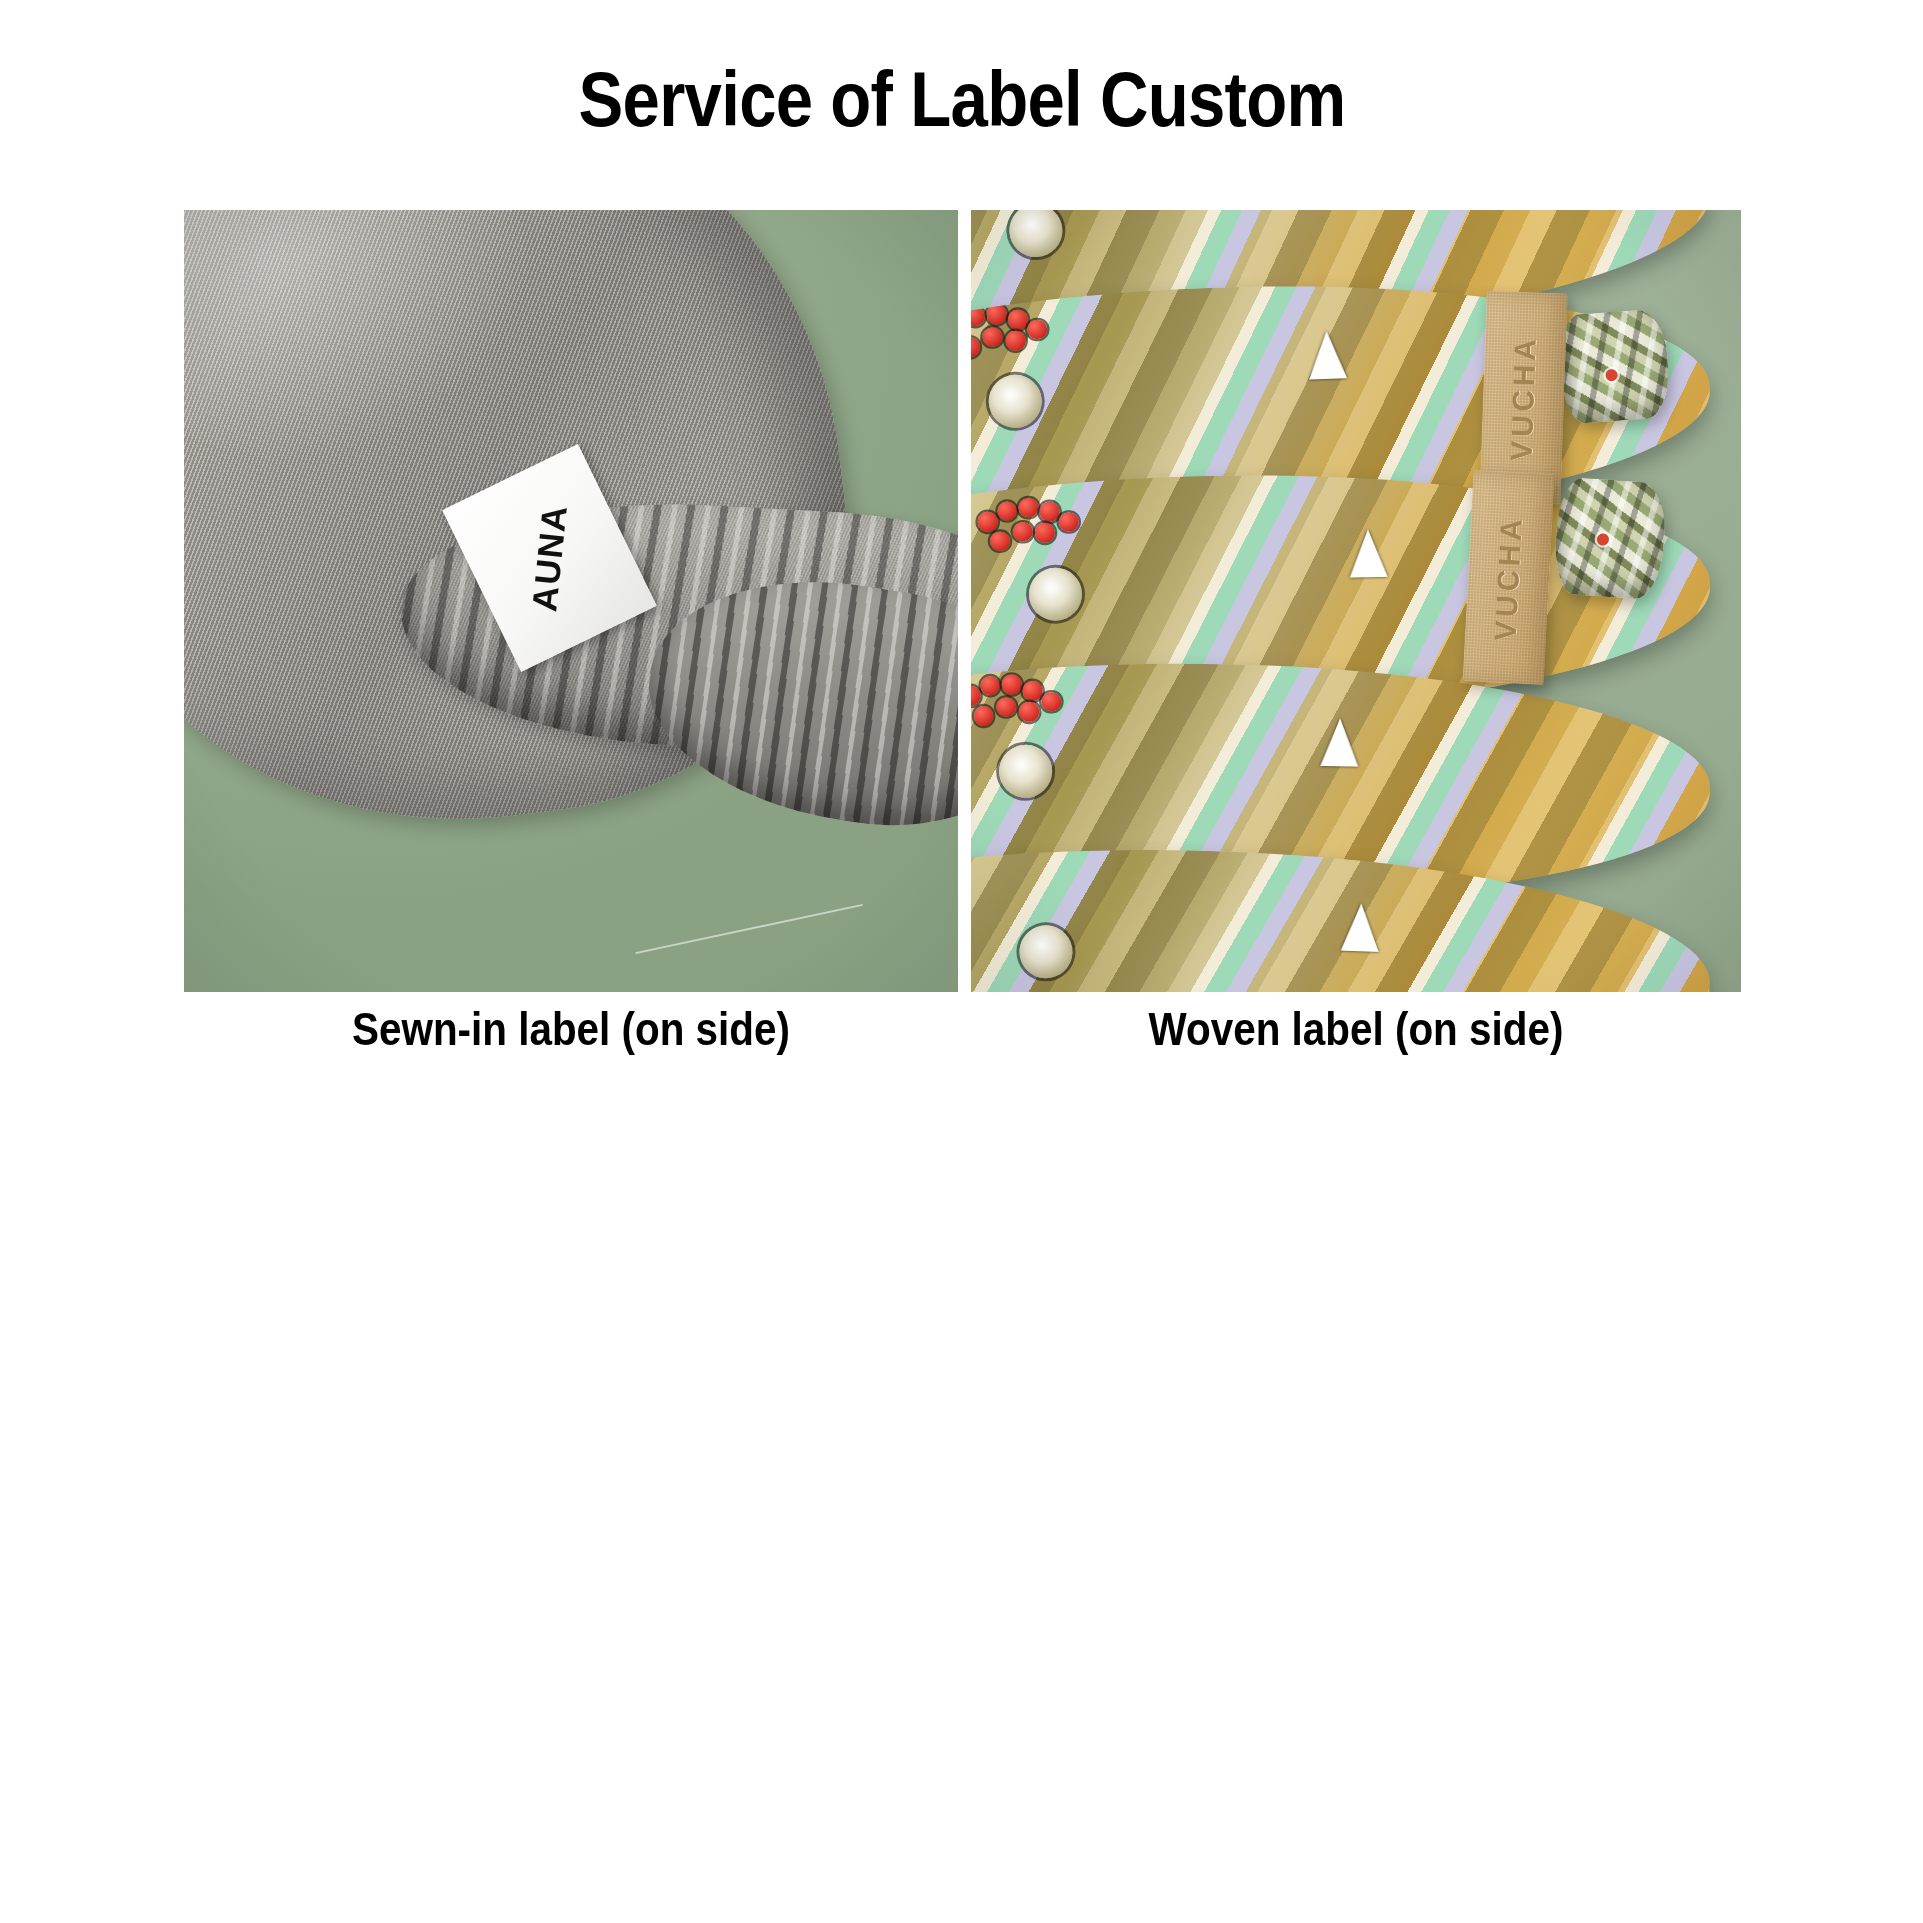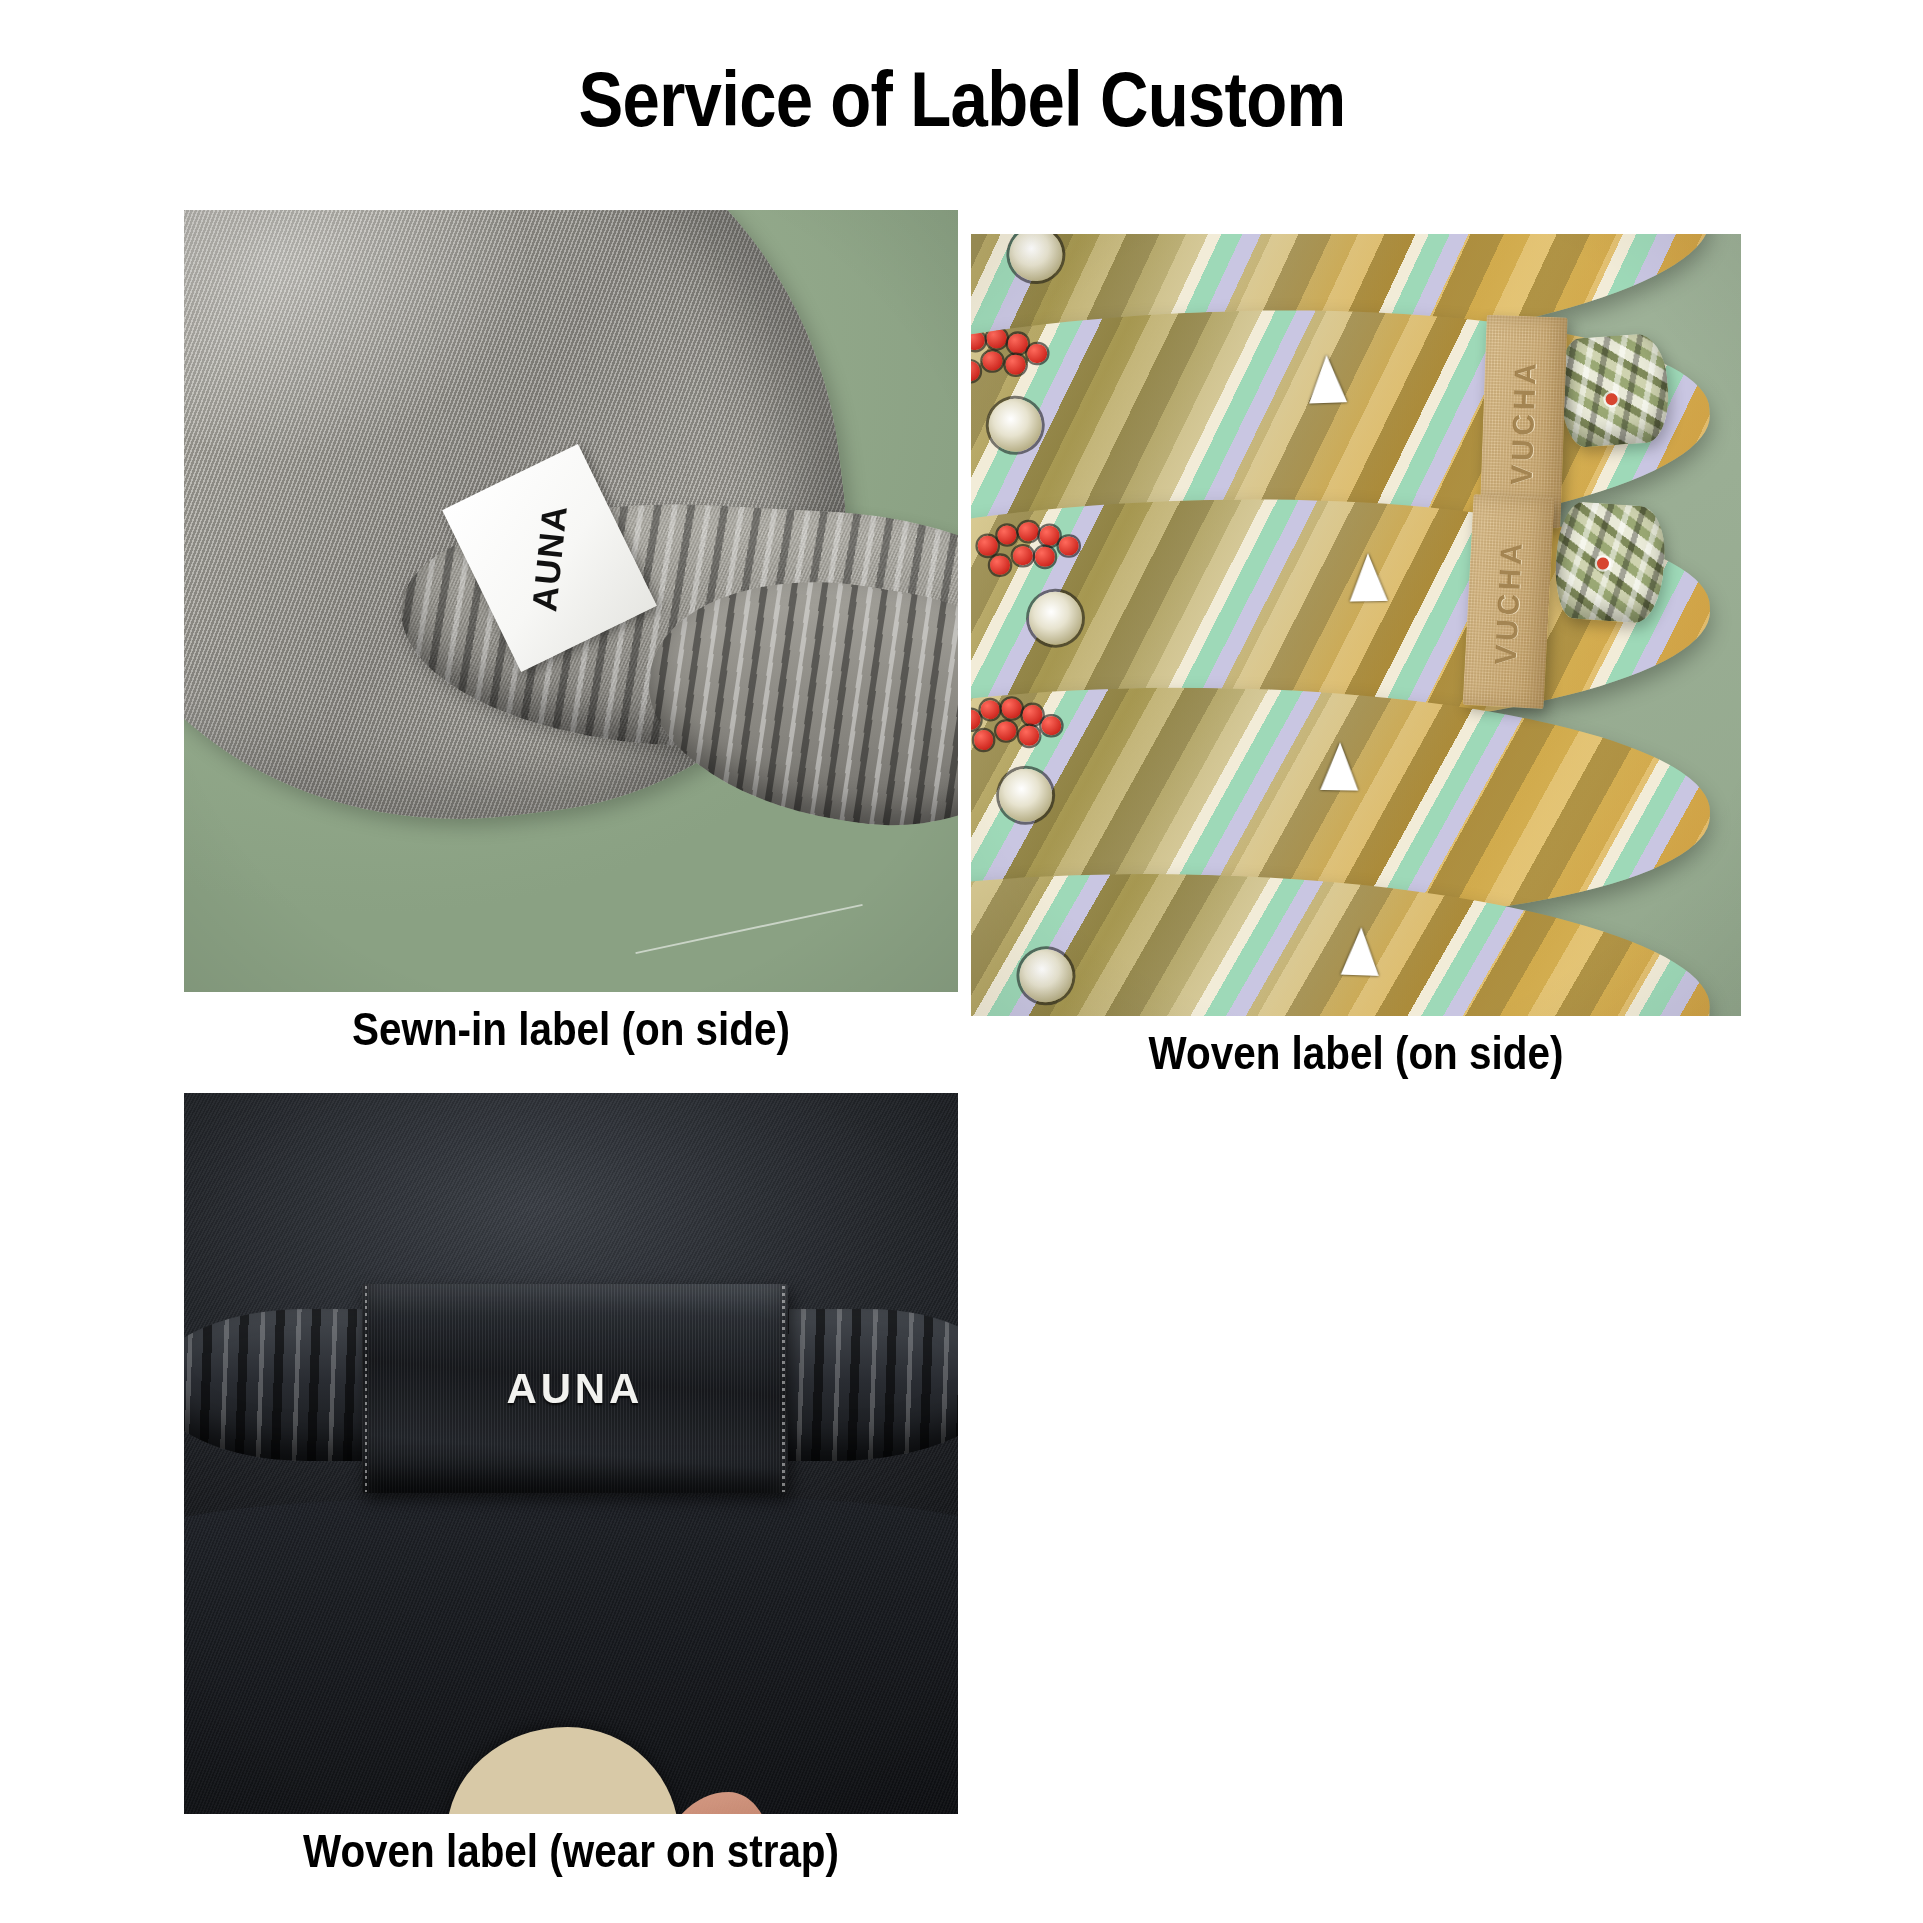--- a/index.html
+++ b/index.html
@@ -45,21 +45,21 @@
     position: absolute;
     left: 184px;
     top: 210px;
     width: 1557px;
     height: 1653px;
   }
 
   .cell { position: absolute; }
 
   .cell.c1 { left: 0px;    top: 0px;    width: 774px; height: 782px; }
-  .cell.c2 { left: 787px; top: 0px;    width: 770px; height: 782px; margin-top: 24px; }
+  .cell.c2 { left: 787px; top: 0px;    width: 770px; height: 782px; }
   .cell.c3 { left: 0px;    top: 883px; width: 774px; height: 721px; }
   .cell.c4 { left: 787px; top: 883px; width: 770px; height: 721px; }
 
   .photo {
     position: absolute;
     left: 0; top: 0;
     width: 100%;
     height: 100%;
     overflow: hidden;
   }
@@ -569,31 +569,17 @@
         </div>
         <div class="woven-tab tab-b">
           <span class="mark">VUCHA</span>
         </div>
 
         <div class="vignette"></div>
       </div>
       <div class="caption">Woven label (on side)</div>
     </div>
 
-    <div class="cell c3">
-      <div class="photo p3">
-        <div class="bg-black"></div>
-        <div class="strap"></div>
-        <div class="lower-sheet"></div>
-        <div class="loop-label">
-          <span class="mark">AUNA</span>
-        </div>
-        <div class="tan-blob"></div>
-        <div class="pink-blob"></div>
-        <div class="vignette"></div>
-      </div>
-      <div class="caption">Woven label (wear on strap)</div>
-    </div>
 
 
   </div>
 </div>
 
 
 </body></html>

